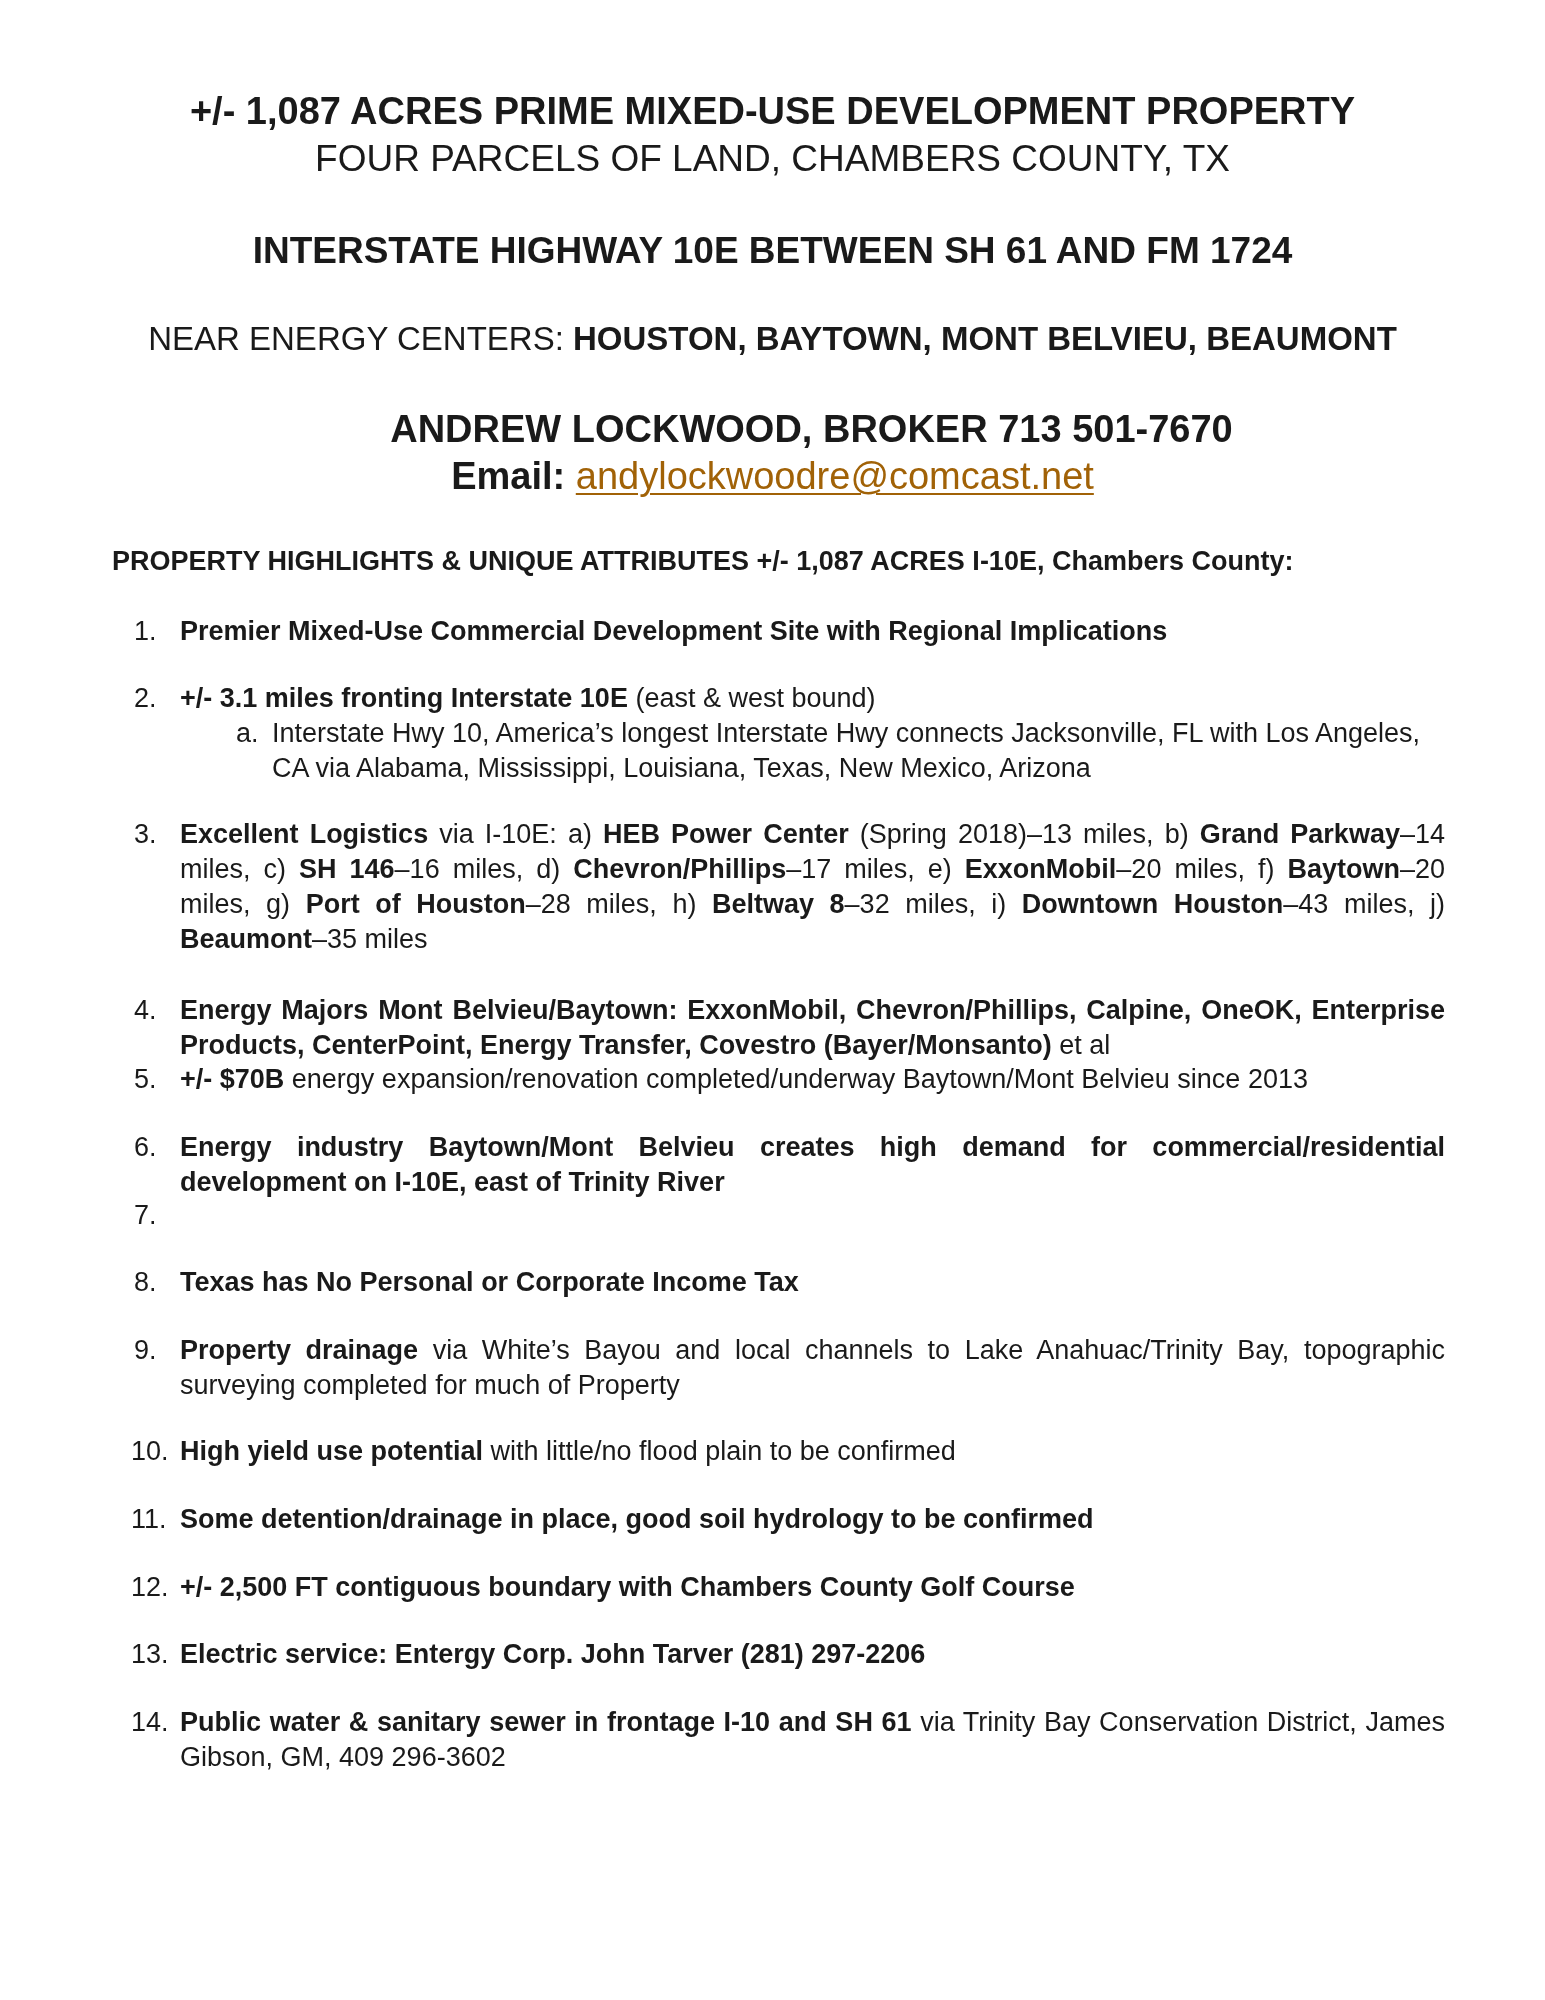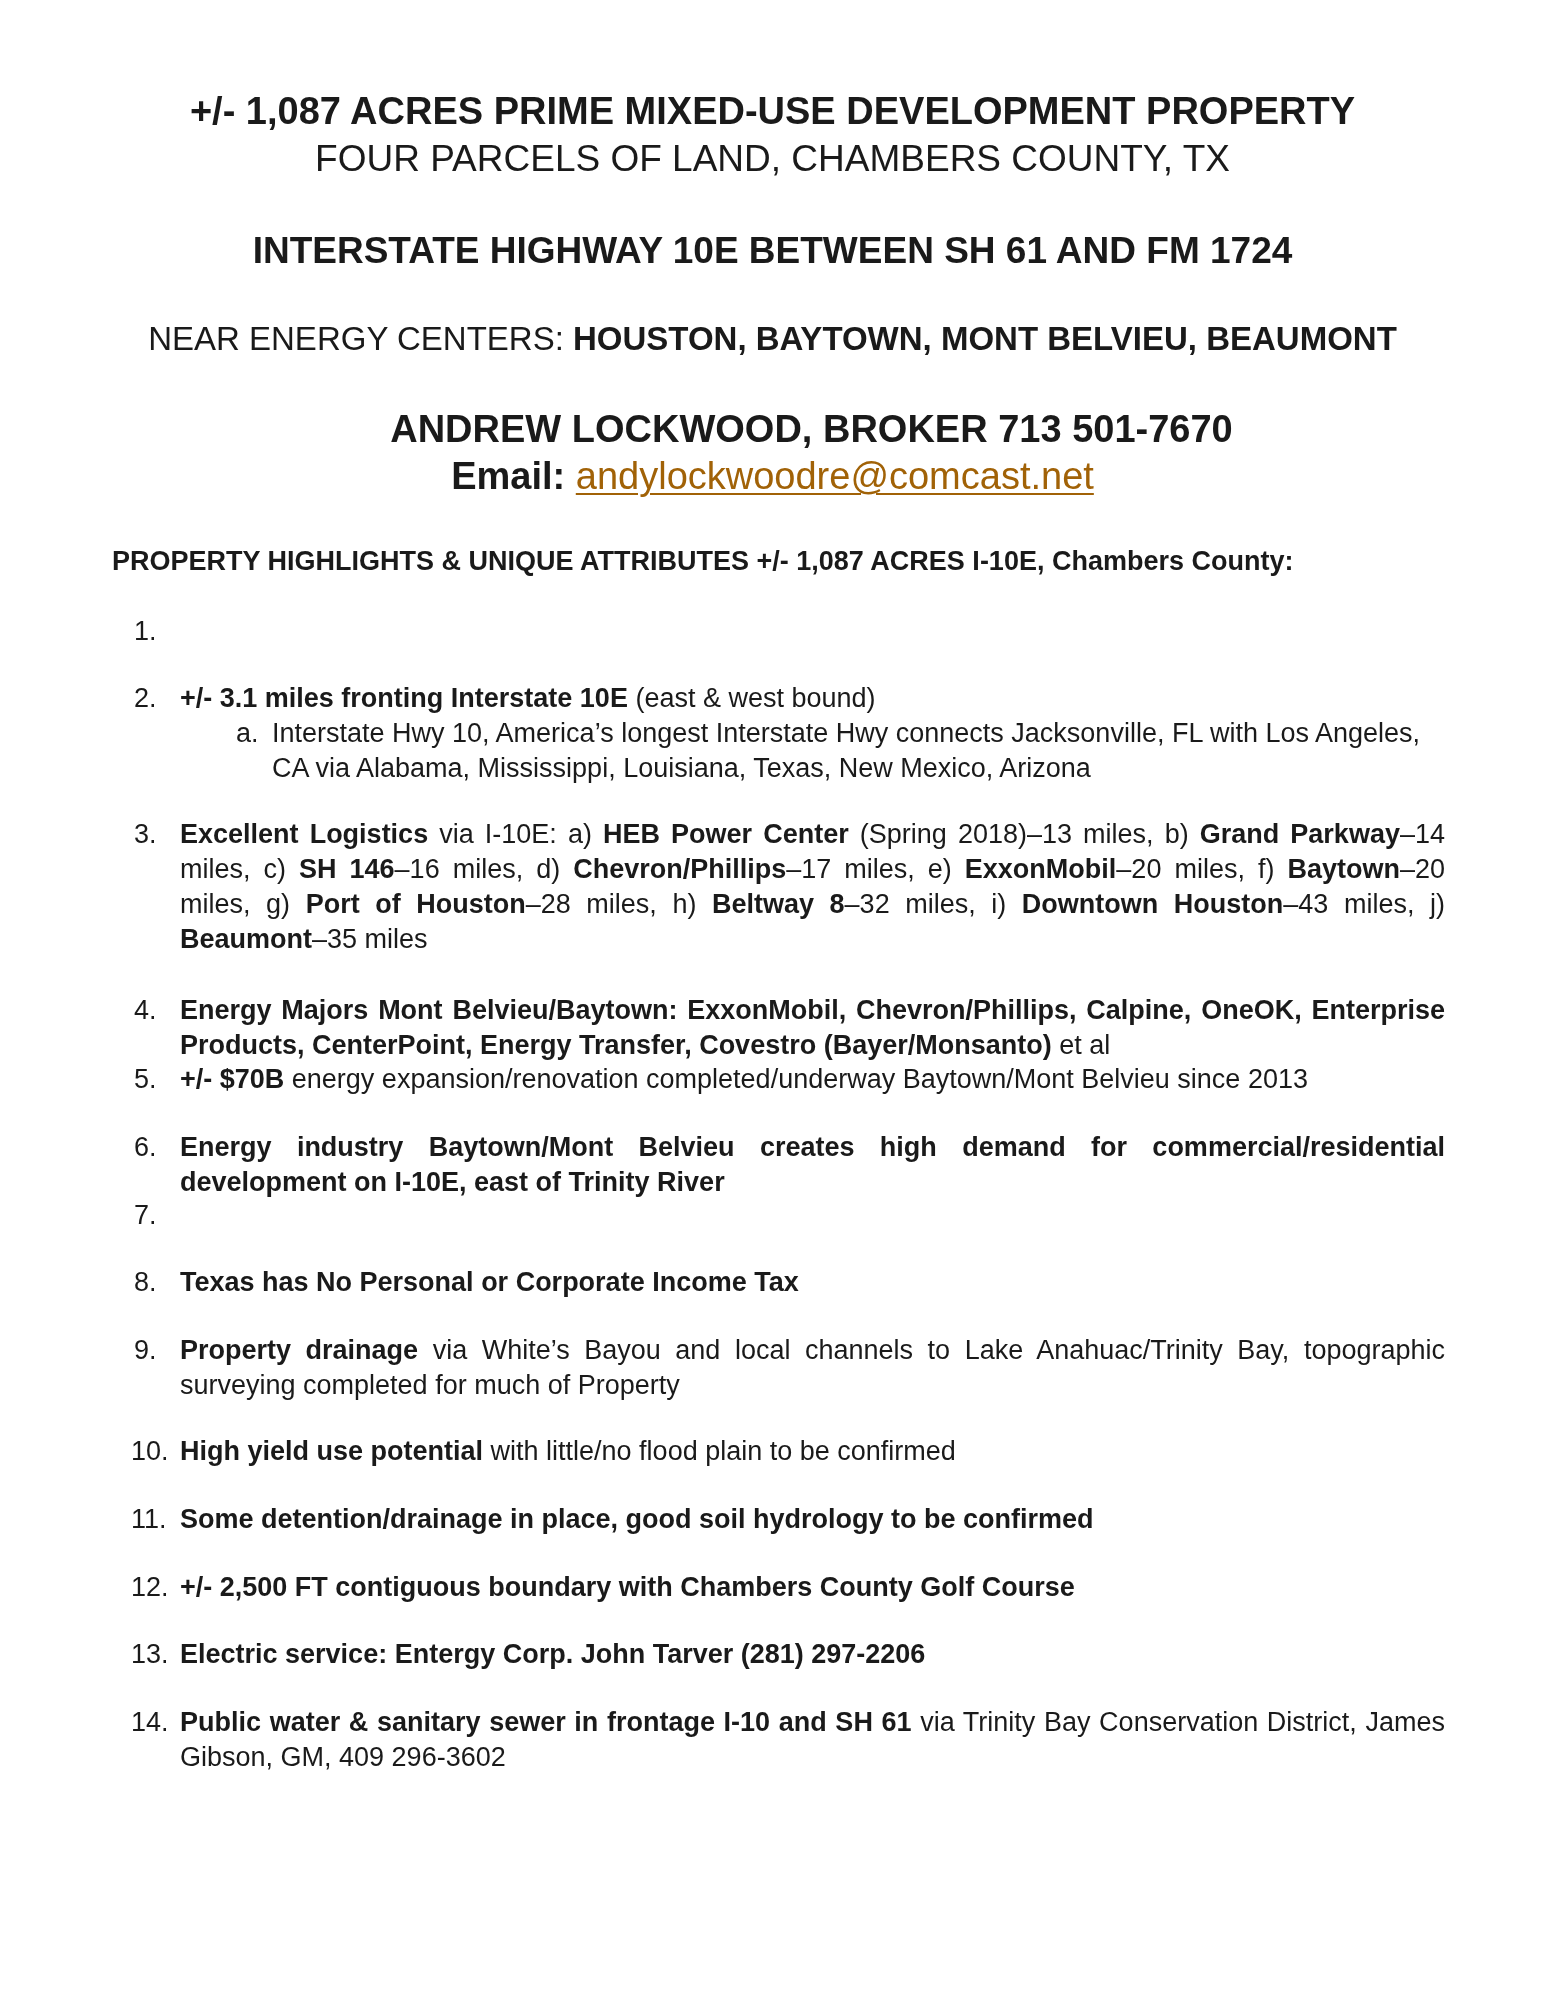--- a/index.html
+++ b/index.html
@@ -43,21 +43,21 @@
   </div>
   <div class="center t5">ANDREW LOCKWOOD, BROKER 713 501-7670</div>
   <div class="center t6">
     <span>Email:</span>
     <a style="color: #a16207;">andylockwoodre@comcast.net</a>
   </div>
 
   <div class="section-heading">PROPERTY HIGHLIGHTS &amp; UNIQUE ATTRIBUTES +/- 1,087 ACRES I-10E, Chambers County:</div>
 
   <div class="list" id="list">
-      <div class="item" style="top: 614px;"><span class="num">1.</span></div>
+      <div class="item" style="top: 614px;"><span class="num">1.</span><b>Premier Mixed-Use Commercial Development Site with Regional Implications</b></div>
       <div class="item" style="top: 681px;"><span class="num">2.</span><b>+/- 3.1 miles fronting Interstate 10E</b><span> (east &amp; west bound)</span></div>
       <div class="sub" style="top: 716px;"><span class="num">a.</span><span>Interstate Hwy 10, America’s longest Interstate Hwy connects Jacksonville, FL with Los Angeles, CA via Alabama, Mississippi, Louisiana, Texas, New Mexico, Arizona</span></div>
       <div class="item" style="top: 817px;"><span class="num">3.</span><b>Excellent Logistics</b><span> via I-10E: a) </span><b>HEB Power Center</b><span> (Spring 2018)–13 miles, b) </span><b>Grand Parkway</b><span>–14 miles, c) </span><b>SH 146</b><span>–16 miles, d) </span><b>Chevron/Phillips</b><span>–17 miles, e) </span><b>ExxonMobil</b><span>–20 miles, f) </span><b>Baytown</b><span>–20 miles, g) </span><b>Port of Houston</b><span>–28 miles, h) </span><b>Beltway 8</b><span>–32 miles, i) </span><b>Downtown Houston</b><span>–43 miles, j) </span><b>Beaumont</b><span>–35 miles</span></div>
       <div class="item" style="top: 993px;"><span class="num">4.</span><b>Energy Majors Mont Belvieu/Baytown: ExxonMobil, Chevron/Phillips, Calpine, OneOK, Enterprise Products, CenterPoint, Energy Transfer, Covestro (Bayer/Monsanto)</b><span> et al</span></div>
       <div class="item" style="top: 1062px;"><span class="num">5.</span><b>+/- $70B</b><span> energy expansion/renovation completed/underway Baytown/Mont Belvieu since 2013</span></div>
       <div class="item" style="top: 1130px;"><span class="num">6.</span><b>Energy industry Baytown/Mont Belvieu creates high demand for commercial/residential development on I-10E, east of Trinity River</b></div>
       <div class="item" style="top: 1198px;"><span class="num">7.</span></div>
       <div class="item" style="top: 1265px;"><span class="num">8.</span><b>Texas has No Personal or Corporate Income Tax</b></div>
       <div class="item" style="top: 1333px;"><span class="num">9.</span><b>Property drainage</b><span> via White’s Bayou and local channels to Lake Anahuac/Trinity Bay, topographic surveying completed for much of Property</span></div>
       <div class="item wide" style="top: 1434px;"><span class="num">10.</span><b>High yield use potential</b><span> with little/no flood plain to be confirmed</span></div>

